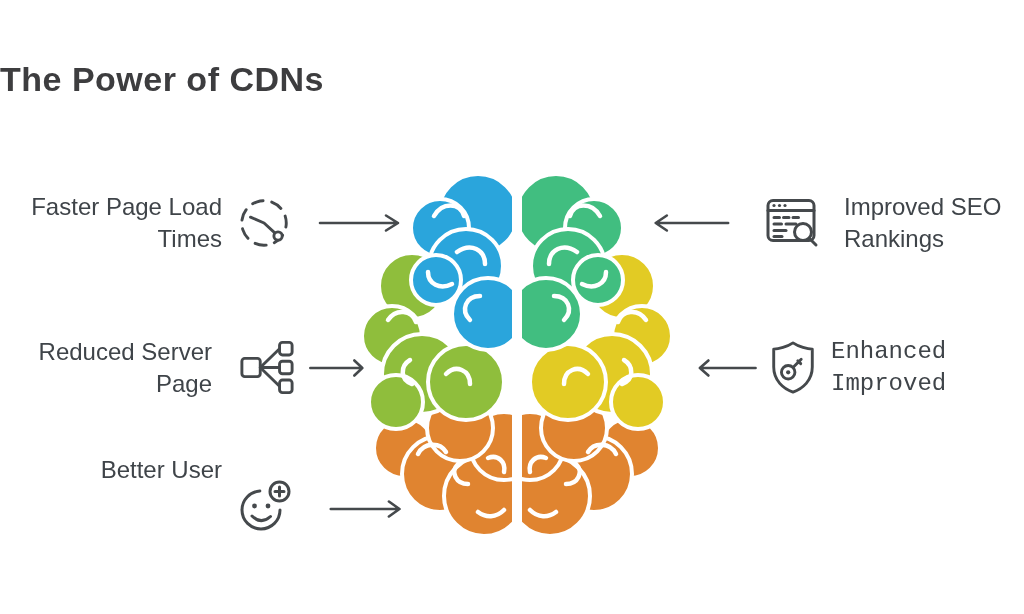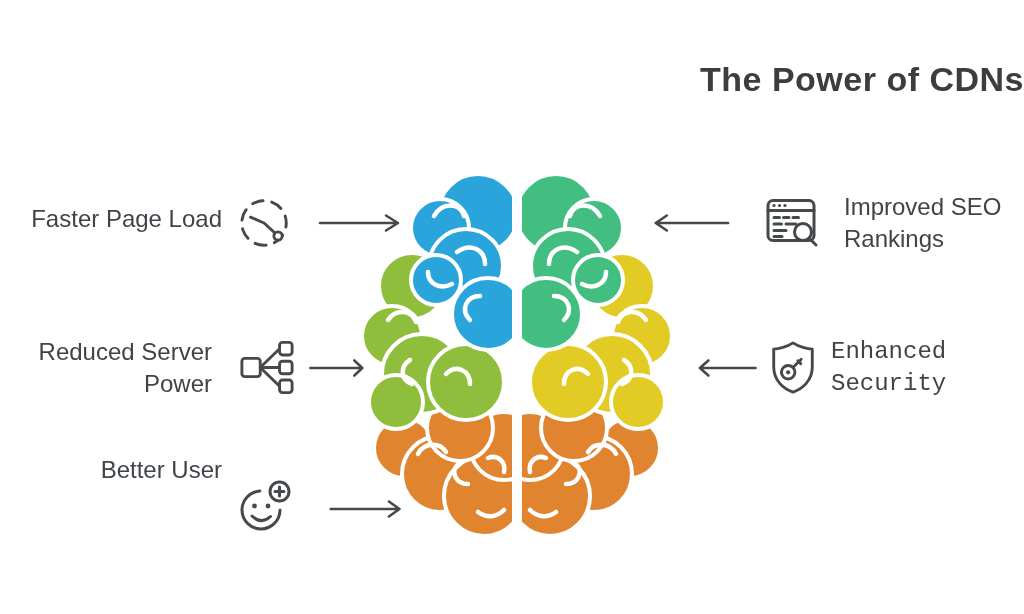--- a/index.html
+++ b/index.html
@@ -7,21 +7,21 @@
     --line:#45494C; --text:#3F4449; --title:#3D3D3F;
   }
   *{box-sizing:border-box; margin:0; padding:0;}
   body{background:#e9e9e9;}
   .canvas{
     position:relative; width:1024px; height:614px; background:#ffffff;
     overflow:hidden; font-family:"Liberation Sans", sans-serif;
   }
   .title{
     position:absolute; top:60px; left:0; width:100%;
-    text-align:right; font-size:34px; font-weight:700; color:var(--title);
+    text-align:left; font-size:34px; font-weight:700; color:var(--title);
     letter-spacing:0.5px;
   }
   .lbl{
     position:absolute; font-size:24px; line-height:32px; color:var(--text);
   }
   .lbl.right-align{text-align:right;}
   .lbl.left-align{text-align:left;}
   .icon{position:absolute;}
   .icon svg{display:block;}
   .ic{stroke:var(--line); fill:none; stroke-width:3; stroke-linecap:round; stroke-linejoin:round;}
@@ -40,39 +40,40 @@
   .bot circle{fill:var(--orange);}
   .gyri path{fill:none; stroke:#ffffff; stroke-width:4.5; stroke-linecap:round;}
 </style>
 </head>
 <body>
 
 <div class="canvas">
 
   <h1 class="title">The Power of CDNs</h1>
 
-  <div class="lbl right-align" style="left:10px; top:191px; width:212px;margin-top:12px;">
+  <div class="lbl right-align" style="left:10px; top:191px; width:212px;">
     <div>Faster Page Load</div>
+    <div>Times</div>
   </div>
   <div class="icon" style="left:236px; top:192px;">
     <svg width="58" height="60" viewBox="0 0 60 62">
       <circle class="ic" cx="29" cy="32" r="23" stroke-dasharray="11.5 9" transform="rotate(-18 29 32)"></circle>
       <path class="ic" d="M 15 26 L 29 32 L 41 43"></path>
       <circle class="ic-white" cx="43.5" cy="45.5" r="4.3"></circle>
     </svg>
   </div>
   <div class="arrow" style="left:318px; top:213px; width:84px;">
     <svg viewBox="0 0 84 20" preserveAspectRatio="none">
         <path d="M 2 10 H 80 M 68 2.5 L 80 10 L 68 17.5"></path>
       </svg>
   </div>
 
   <div class="lbl right-align" style="left:0; top:336px; width:212px;">
     <div>Reduced Server</div>
-    <div>Power</div>
+    <div>Page</div>
   </div>
   <div class="icon" style="left:239px; top:339px;">
     <svg width="56" height="57" viewBox="0 0 58 58">
       <rect class="ic" x="3" y="19.5" width="19" height="19" rx="3"></rect>
       <rect class="ic" x="42" y="3" width="13" height="13" rx="3"></rect>
       <rect class="ic" x="42" y="22.5" width="13" height="13" rx="3"></rect>
       <rect class="ic" x="42" y="42" width="13" height="13" rx="3"></rect>
       <path class="ic" d="M 22 29 L 42 9.5 M 22 29 L 42 29 M 22 29 L 42 48.5"></path>
     </svg>
   </div>
@@ -134,21 +135,21 @@
   <div class="icon" style="left:766px; top:338px;">
     <svg width="54" height="58" viewBox="0 0 56 60">
       <path class="ic" d="M 28 5 C 34 9 43 11.5 48 11.5 V 30 C 48 44 38 52.5 28 56 C 18 52.5 8 44 8 30 V 11.5 C 13 11.5 22 9 28 5 Z"></path>
       <circle class="ic" cx="23" cy="35.5" r="7" stroke-width="2.8"></circle>
       <circle class="ic-fill" cx="23" cy="35.5" r="2.2"></circle>
       <path class="ic" d="M 28.5 30 L 36.5 22 M 33 23.5 L 36 26.5" stroke-width="2.8"></path>
     </svg>
   </div>
   <div class="lbl left-align" style="left:831px; top:336px; width:190px;font-family:Liberation Mono, monospace;">
     <div>Enhanced</div>
-    <div>Security</div>
+    <div>Improved</div>
   </div>
 
   <svg class="brain" viewBox="0 0 310 385">
     <defs>
       <clipPath id="hemiClip">
           <rect x="0" y="0" width="150" height="385"></rect>
         </clipPath>
     </defs>
 
     <g clip-path="url(#hemiClip)">

